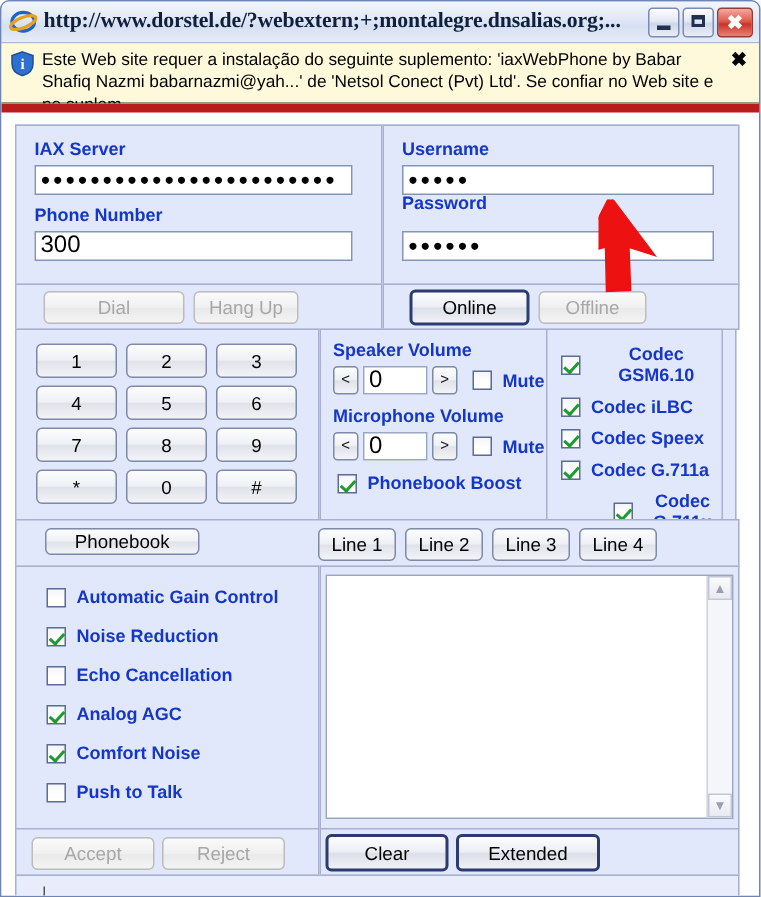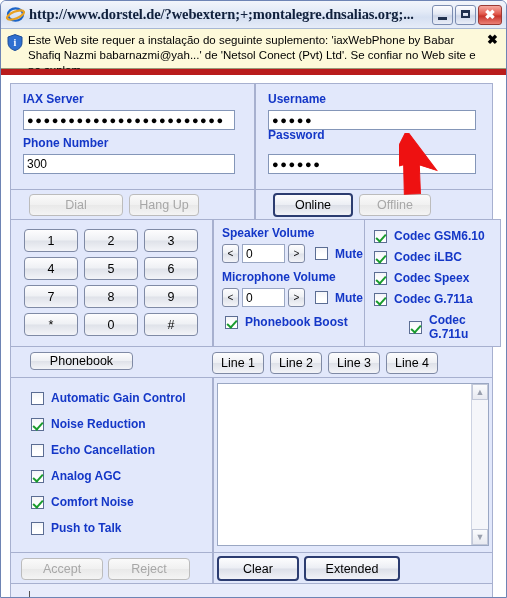--- a/index.html
+++ b/index.html
@@ -150,21 +150,21 @@
     font-weight: bold;
     font-size: 12px;
     font-family: "Liberation Sans", sans-serif;
   }
 
   .tf {
     box-sizing: border-box;
     background: #ffffff;
     border: 1px solid #8496b8;
     font-family: "Liberation Sans", sans-serif;
-    font-size: 12px;
+    font-size: 16px;
     color: #000;
     padding: 1px 3px;
     display: flex;
     align-items: center;
     overflow: hidden;
     white-space: nowrap;
   }
   .tf.pw { letter-spacing: 1.6px; font-size: 11px; }
 
   .btn {
@@ -359,21 +359,21 @@
           <div class="spin">&gt;</div>
           <div class="cb" style="margin-left:7px;"></div>
           <div class="lbl" style="margin-left:4px;">Mute</div>
         </div>
         <div style="position:absolute;left:11px;top:95px;display:flex;align-items:center;gap:7px;">
           <div class="cb checked"></div>
           <div class="lbl">Phonebook Boost</div>
         </div>
       </div>
 
-      <div class="panel" style="left:353px; top:135px; width:137px; height:128px;">
+      <div class="panel" style="left:353px; top:135px; width:118px; height:128px;text-align:center;">
         <div style="position:absolute;left:9px;top:9px;">
             <div class="cbrow" style="margin-bottom: 7px;">
               <div class="cb checked"></div>
               <div class="lbl">Codec GSM6.10</div>
             </div>
             <div class="cbrow" style="margin-bottom: 7px;">
               <div class="cb checked"></div>
               <div class="lbl">Codec iLBC</div>
             </div>
             <div class="cbrow" style="margin-bottom: 7px;">

